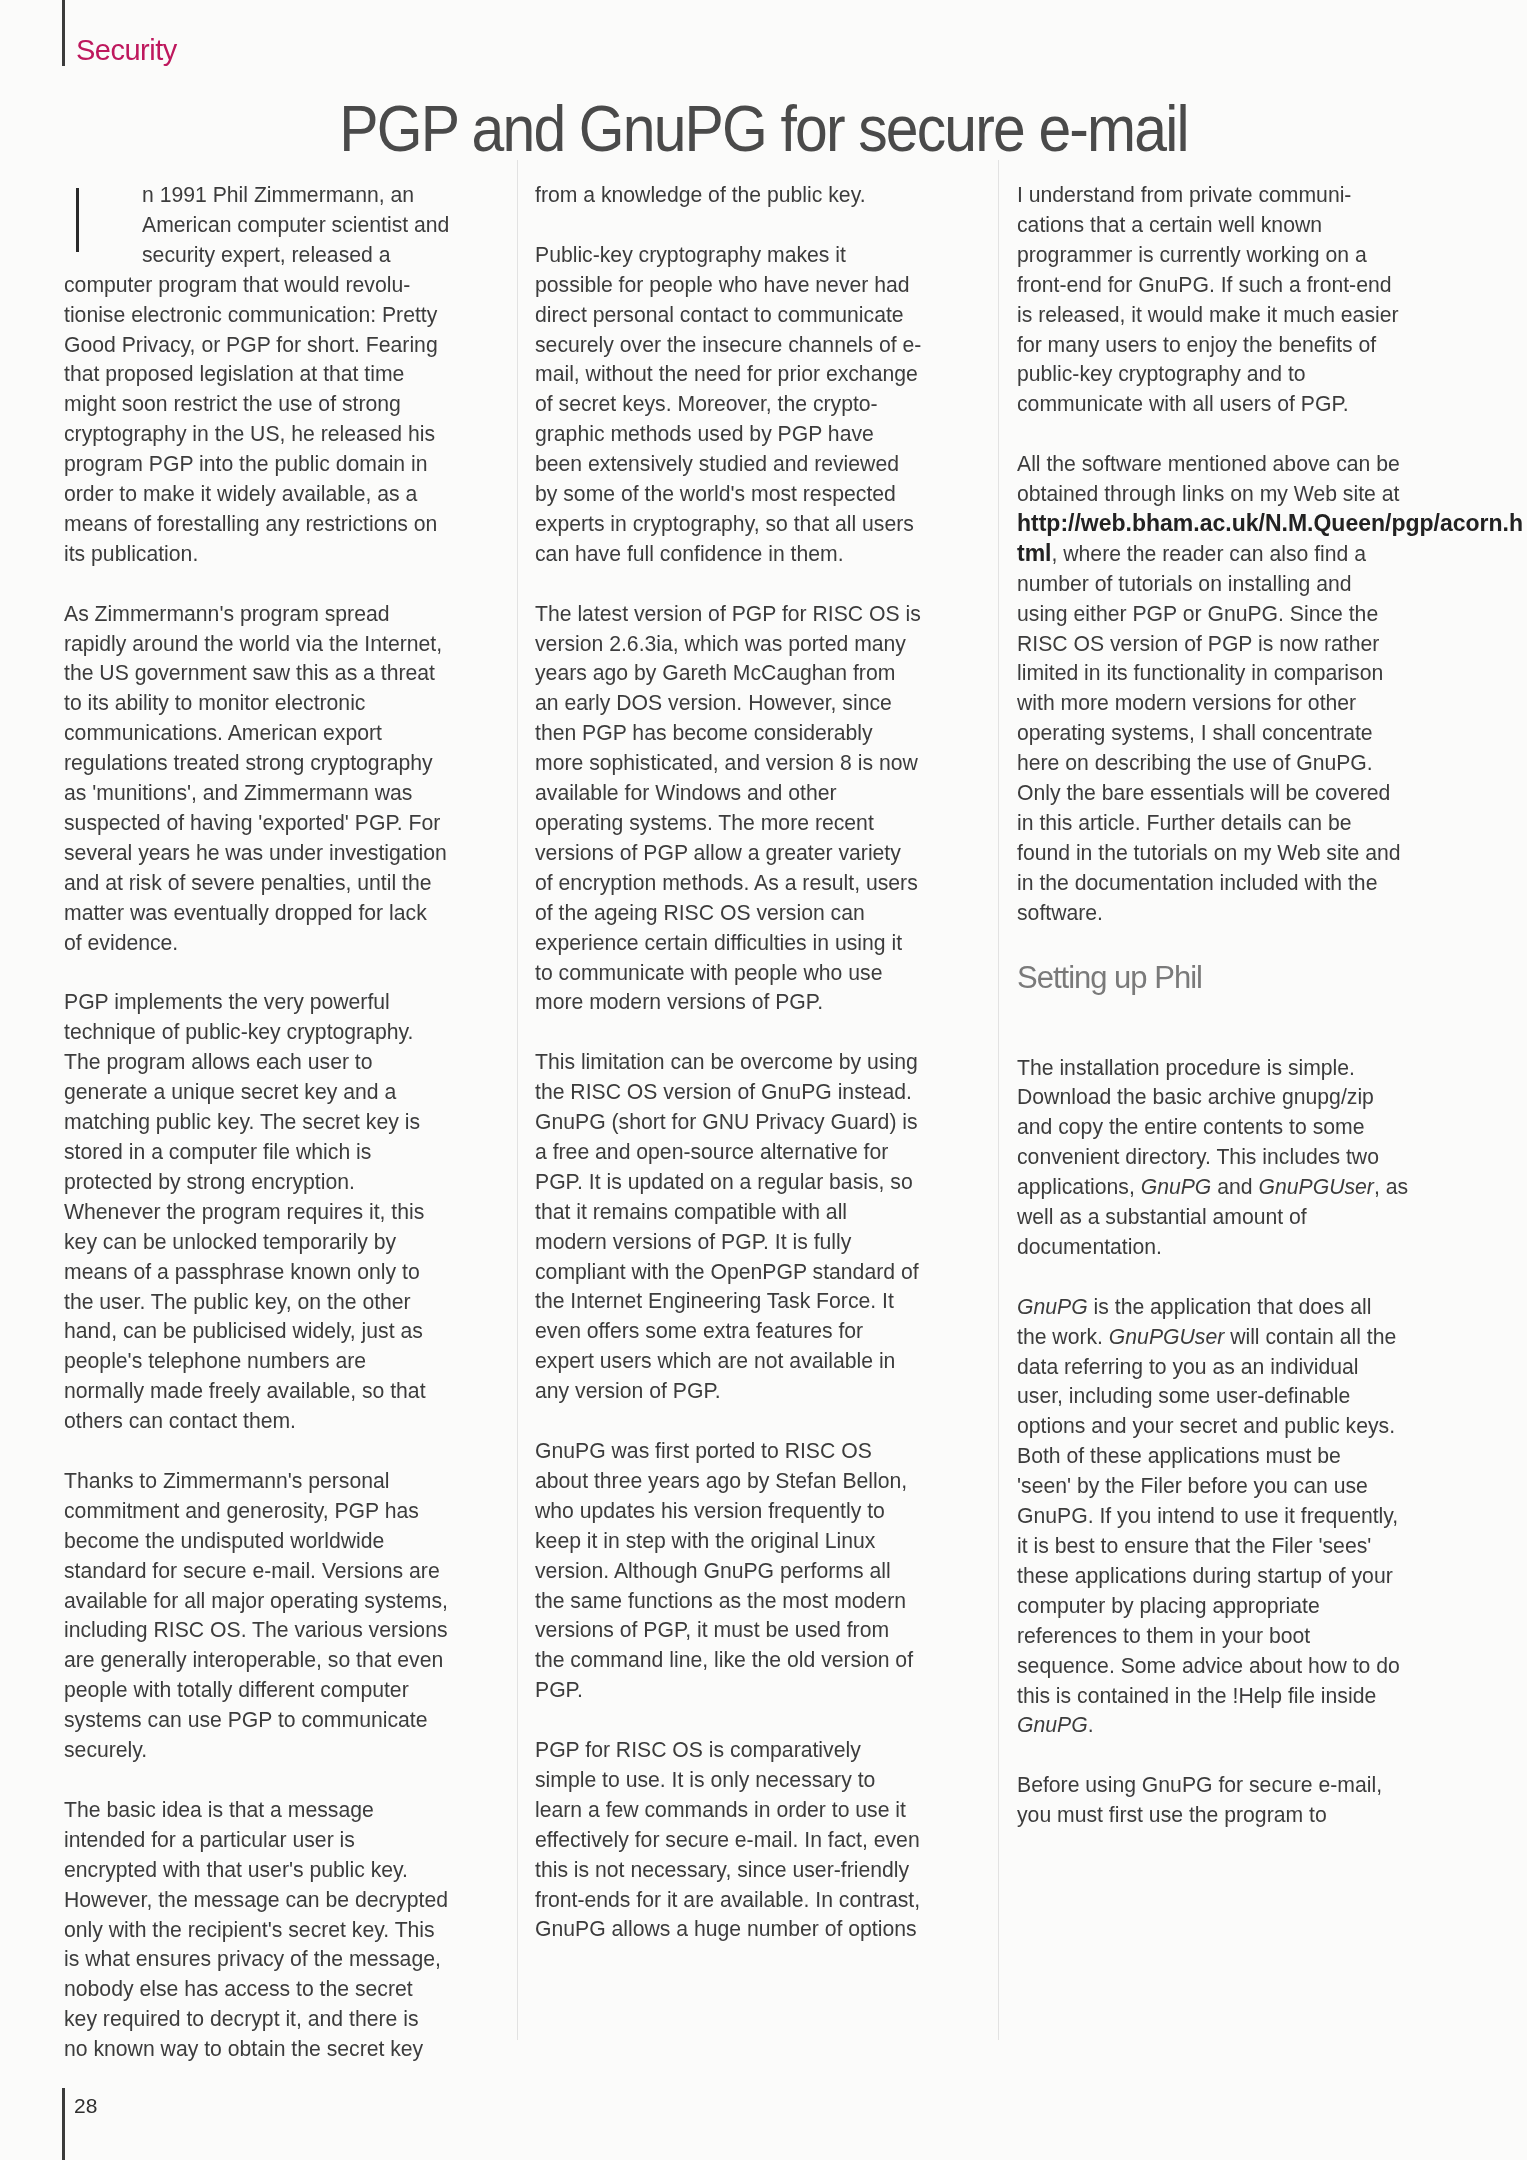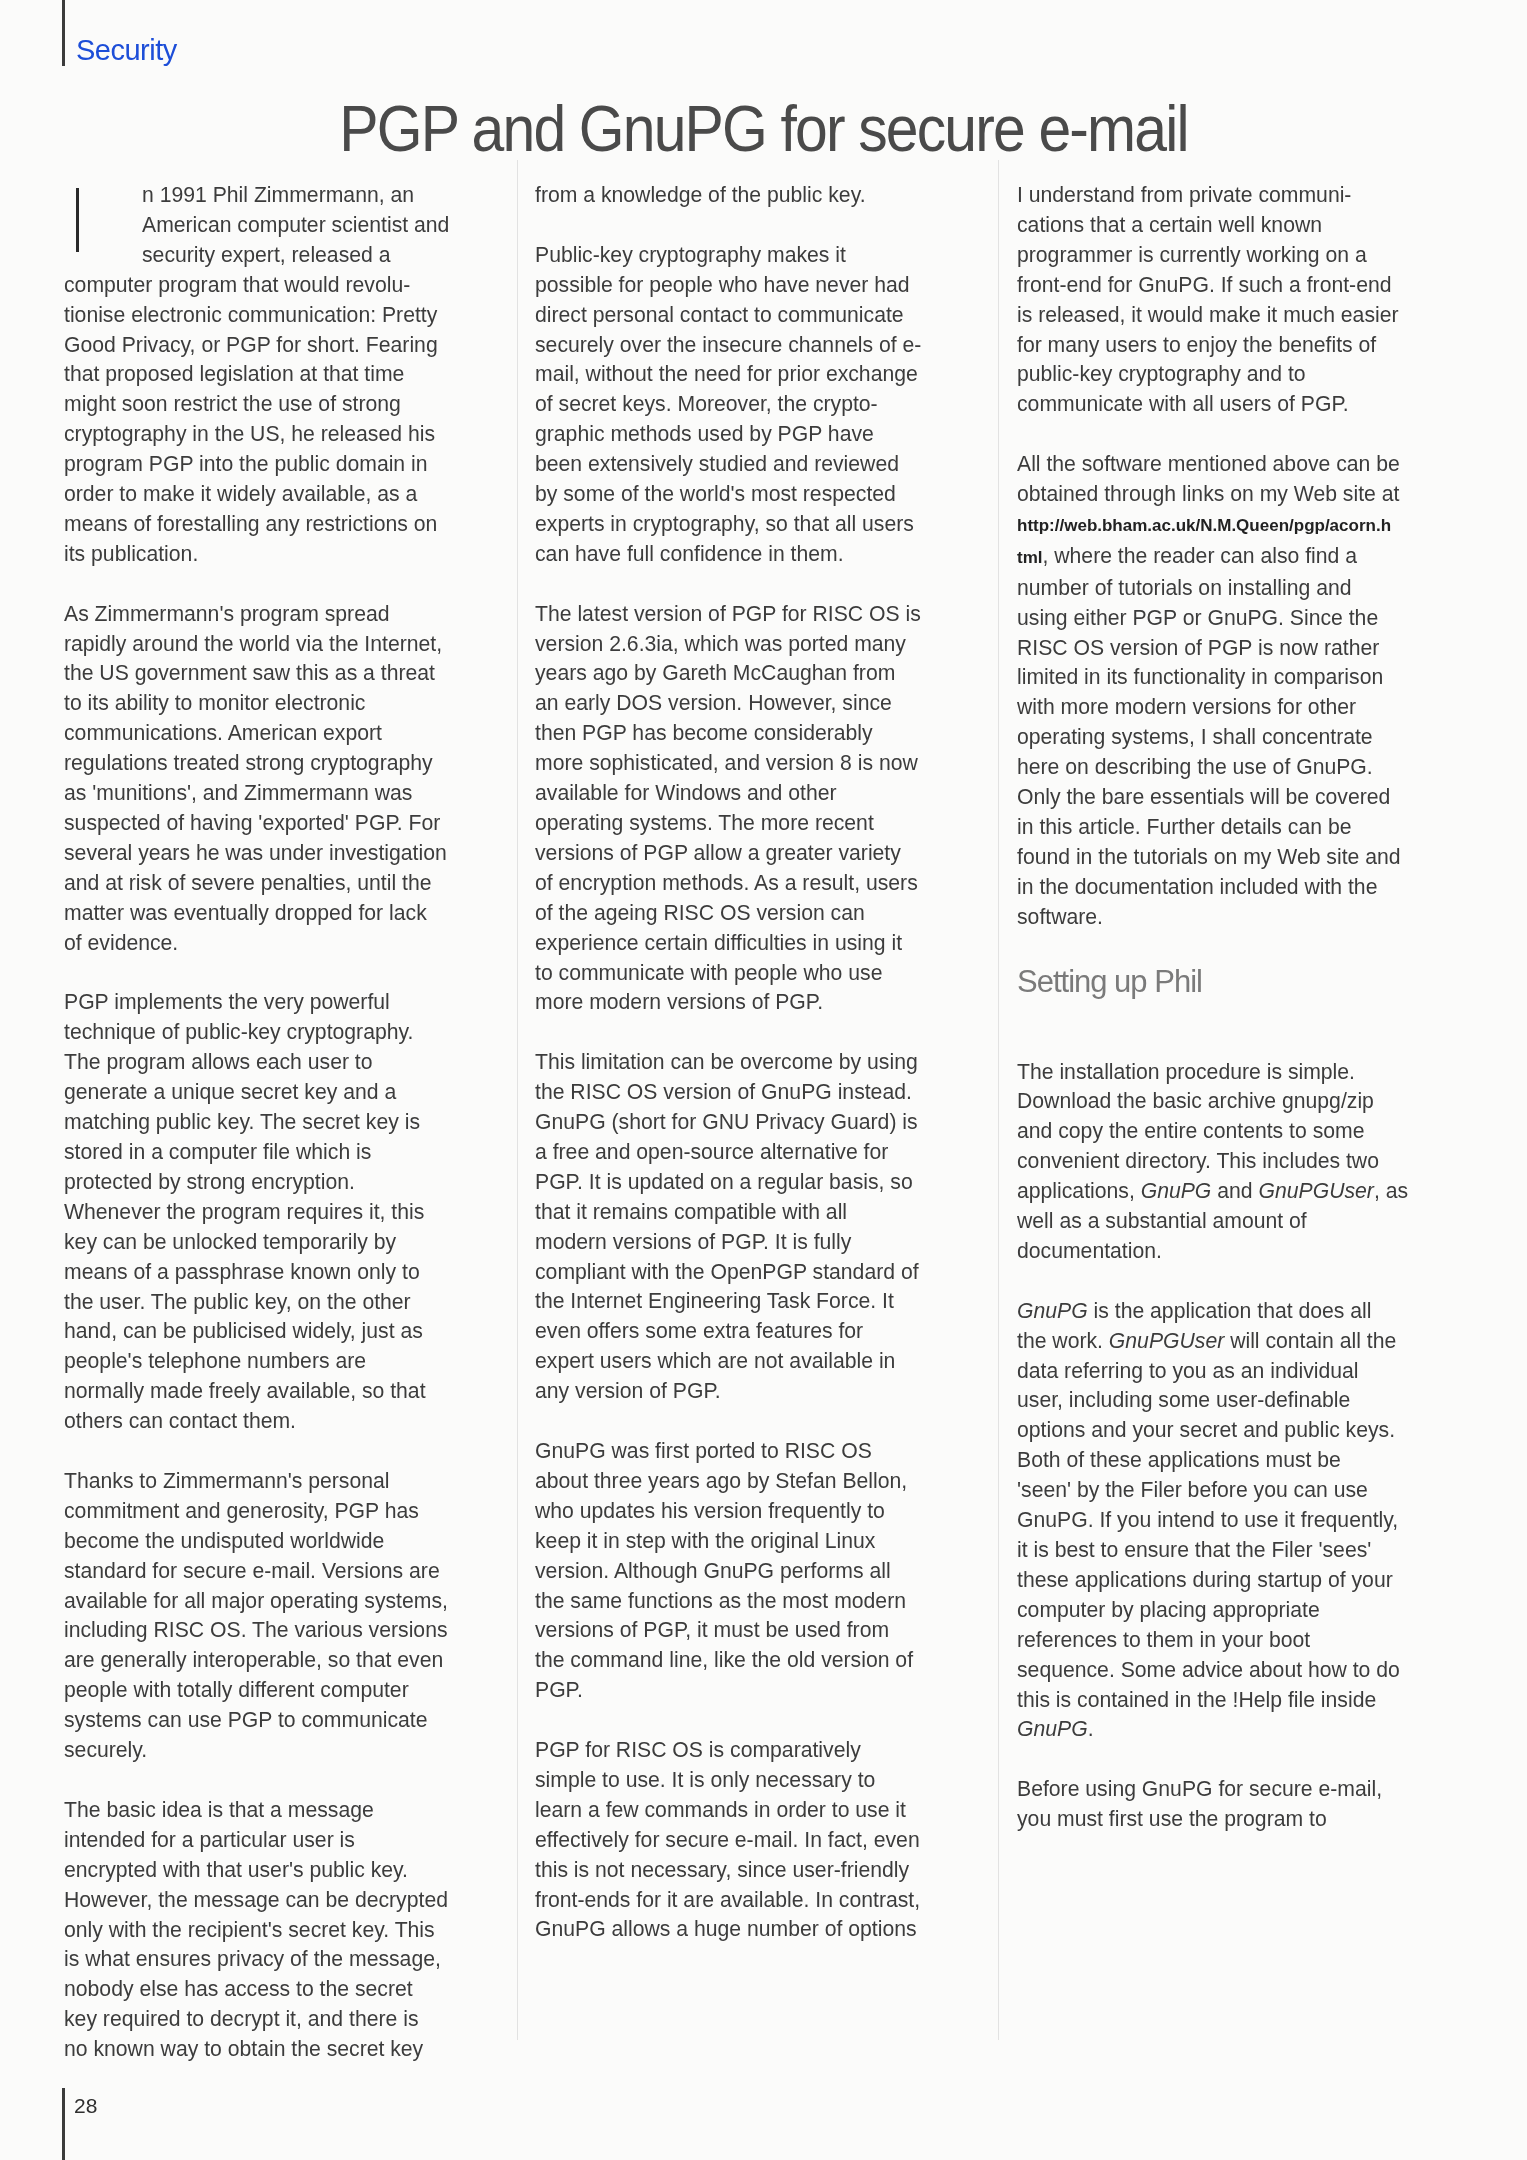--- a/index.html
+++ b/index.html
@@ -2,39 +2,39 @@
 <html><head>
 <meta charset="utf-8">
 <style>
   html, body { margin:0; padding:0; }
   body {
     width:1527px; height:2160px; position:relative; overflow:hidden;
     background:#fbfbfa; color:#3a3a3a;
     font-family:"Liberation Sans", "DejaVu Sans", sans-serif;
   }
   .section-bar { position:absolute; left:62px; top:0; width:3px; height:66px; background:#3b3b3b; }
-  .section-label { position:absolute; left:76px; top:34px; font-size:29px; color:#1d4ed8; letter-spacing:-0.5px; }
+  .section-label { position:absolute; left:76px; top:34px; font-size:29px; color:#be185d; letter-spacing:-0.5px; }
   .title {
     position:absolute; left:0; width:1527px; top:92px; text-align:center;
     font-size:64px; font-weight:normal; color:#4a4a4a; letter-spacing:-2px;
     transform:scaleX(0.92); transform-origin:center;
   }
   .col { position:absolute; top:180px; font-size:21.2px; line-height:29.9px; color:#3c3c3c; }
   .col1 { left:64px; width:442px; }
   .col2 { left:535px; width:450px; }
   .col3 { left:1017px; width:450px; }
   .rule { position:absolute; top:160px; width:1px; height:1880px; background:#e2e2e2; }
   .rule1 { left:517px; }
   .rule2 { left:998px; }
   p { margin:0 0 29.9px 0; white-space:pre-line; }
   .dropcap-wrap { position:relative; }
   .dropcap-bar { position:absolute; left:40px; top:8px; width:3px; height:64px; background:#2a2a2a; }
   .lead-indent { padding-left:78px; display:block; }
   .subhead { font-size:31px; color:#7a7a7a; margin:26px 0 55px 0; letter-spacing:-1px; line-height:40px; }
-  .url { font-weight:bold; font-size:17px; color:#222; }
+  .url { font-weight:bold; font-size:23px; color:#222; }
   em { font-style:italic; }
   .page-bar { position:absolute; left:62px; top:2088px; width:3px; height:72px; background:#3b3b3b; }
   .page-num { position:absolute; left:74px; top:2094px; font-size:21px; color:#2f2f2f; }
 </style>
 </head>
 <body>
 
 <div class="section-bar"></div>
 <div class="section-label">Security</div>
 <h1 class="title" style="margin:0;">PGP and GnuPG for secure e-mail</h1>

